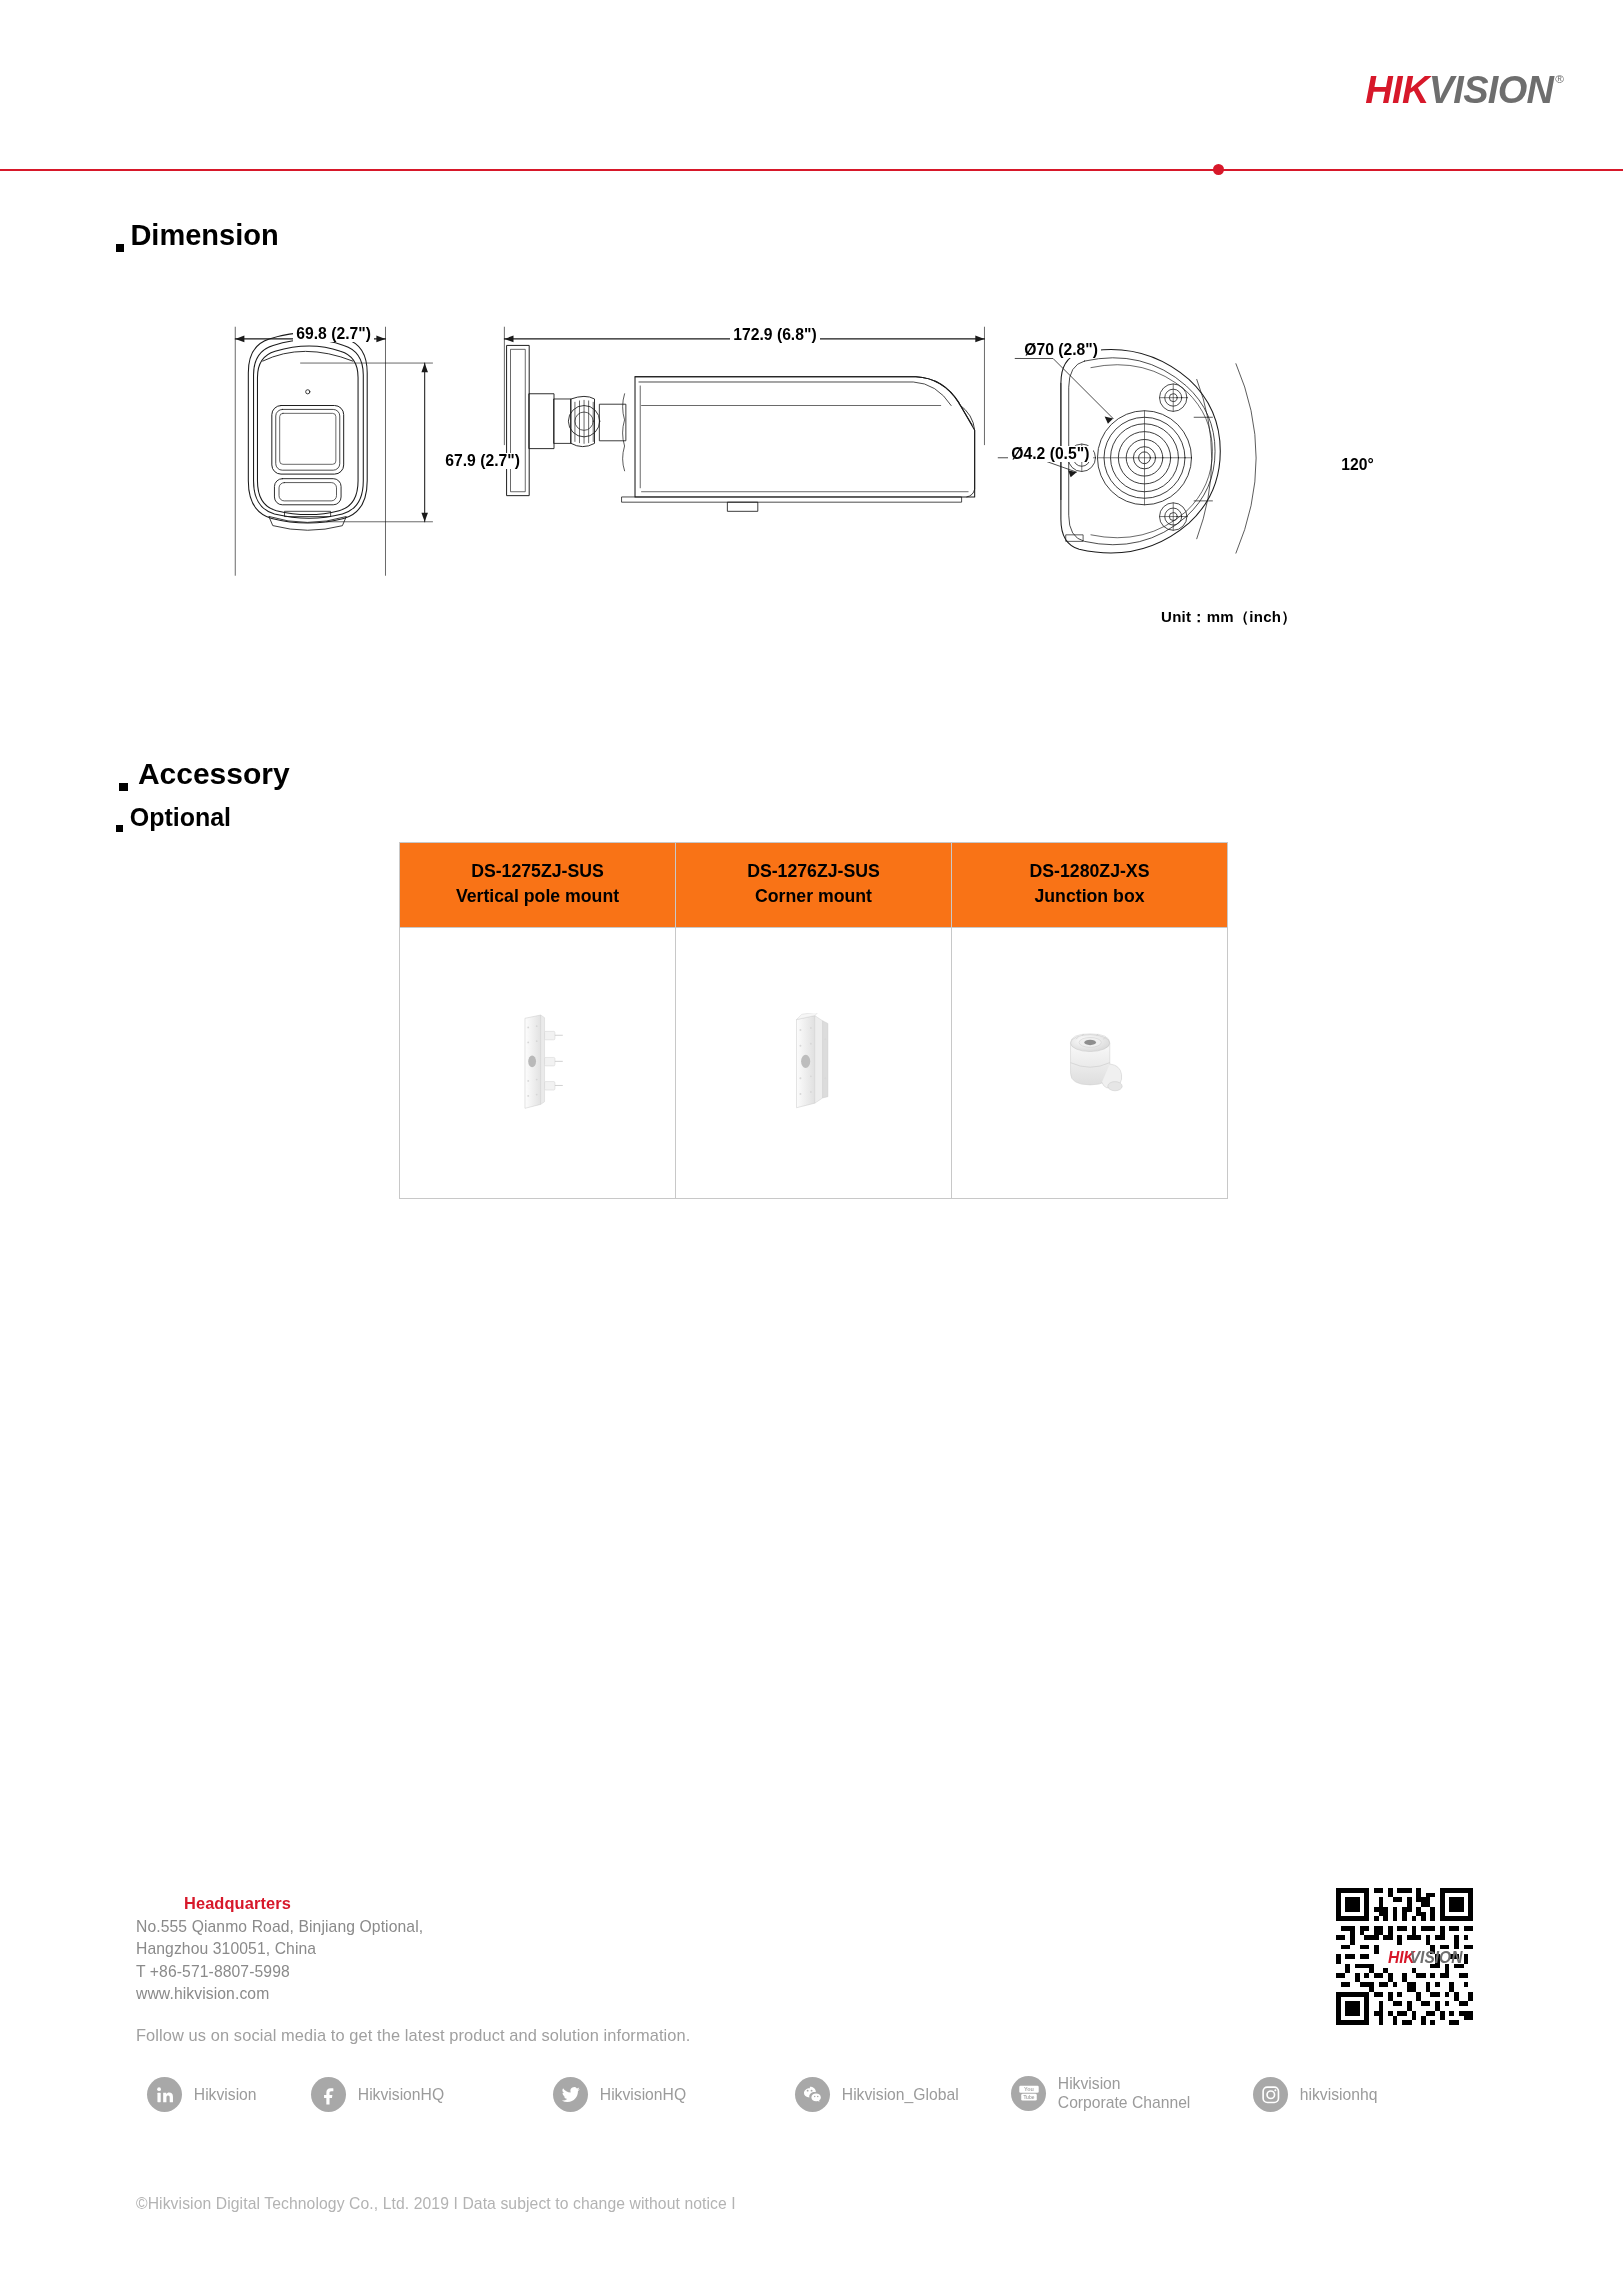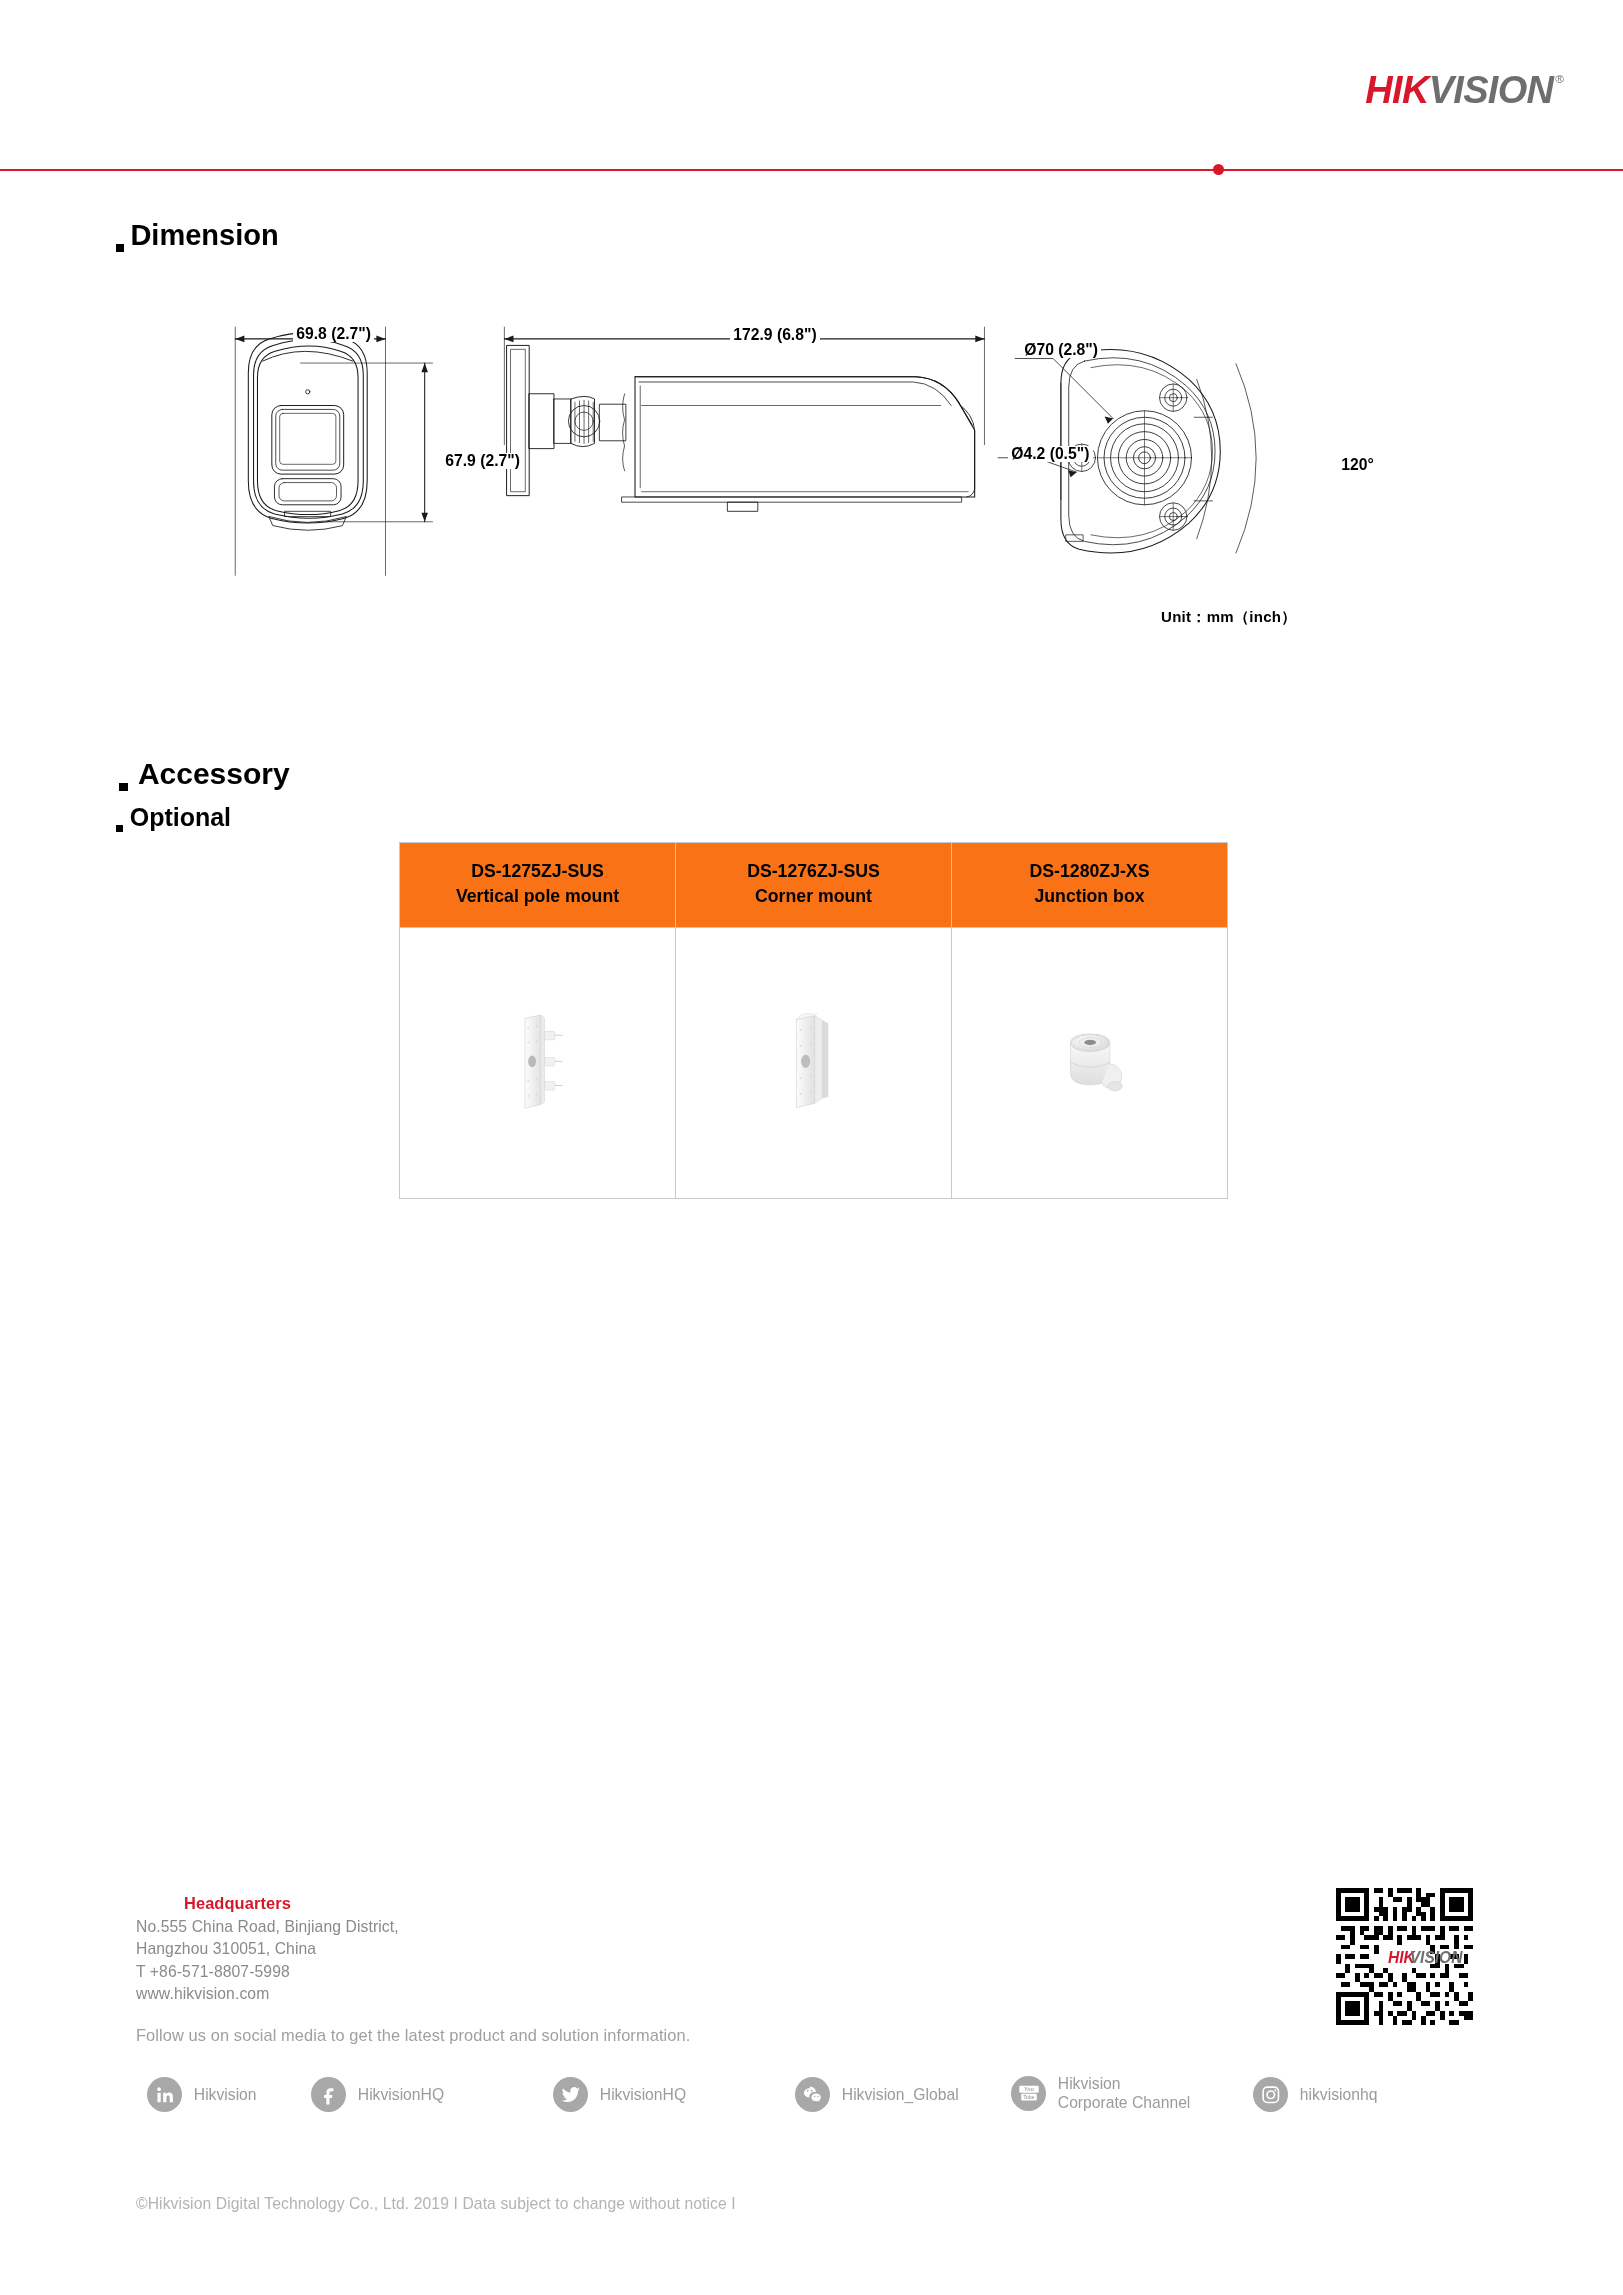--- a/index.html
+++ b/index.html
@@ -406,21 +406,21 @@
           </svg>
         </td>
       </tr>
     </tbody>
   </table>
 
   <div class="footer">
 
     <div class="hq-block">
       <div class="hq-title">Headquarters</div>
-      <div class="hq-line">No.555 China Road, Binjiang District,</div>
+      <div class="hq-line">No.555 Qianmo Road, Binjiang Optional,</div>
       <div class="hq-line">Hangzhou 310051, China</div>
       <div class="hq-line">T +86-571-8807-5998</div>
       <div class="hq-line">www.hikvision.com</div>
     </div>
 
     <div class="follow-line">Follow us on social media to get the latest product and solution information.</div>
 
     <div class="social-row">
 
       <div class="social-item" style="width:164px">

